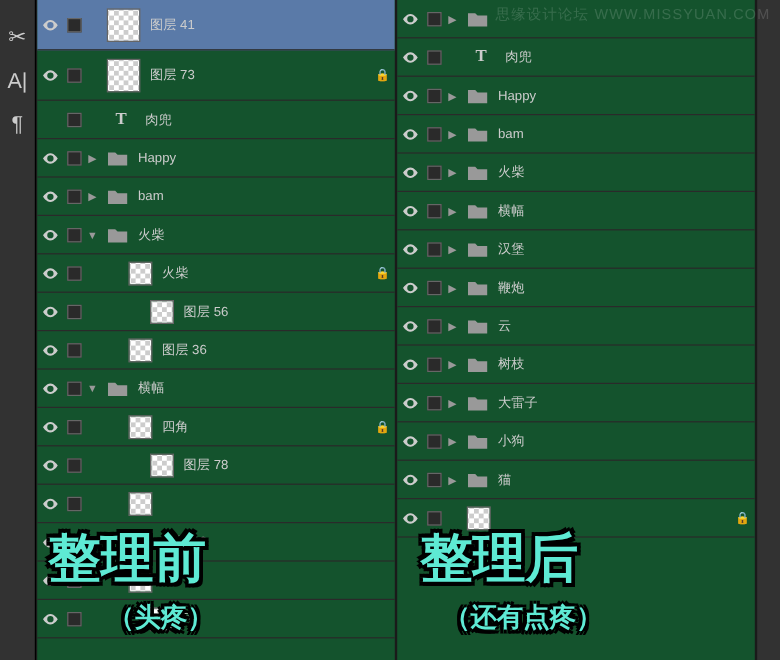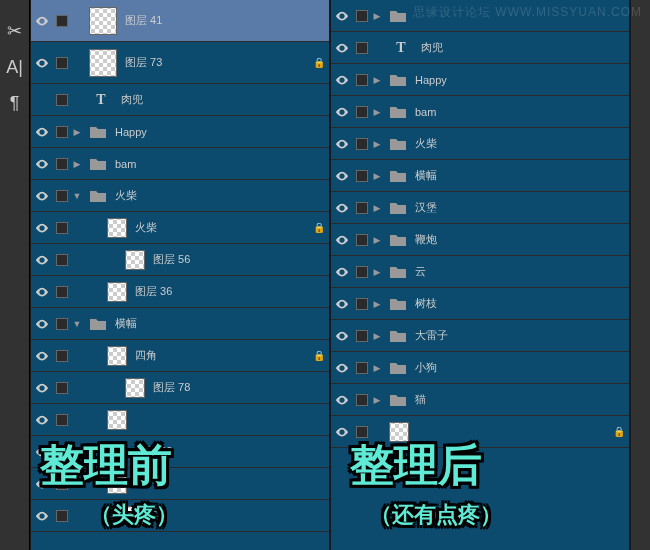--- a/index.html
+++ b/index.html
@@ -1,21 +1,21 @@
 <!DOCTYPE html>
 <html><head>
 <meta charset="utf-8">
 <style>
 * { margin: 0; padding: 0; box-sizing: border-box; }
 body { width: 650px; height: 550px; background: #1a1a1a; font-family: -apple-system, sans-serif; overflow: hidden; position: relative; }
 .container { display: flex; height: 100%; }
 .left-tools { width: 30px; background: #323232; border-right: 1px solid #000; padding-top: 20px; display: flex; flex-direction: column; align-items: center; gap: 15px; }
 .tool-icon { color: #ccc; font-size: 18px; cursor: pointer; }
 .panels { display: flex; flex: 1; }
-.panel { flex: 1; background: #0c4a6e; border-left: 1px solid #1a1a1a; border-right: 1px solid #1a1a1a; overflow: hidden; }
+.panel { flex: 1; background: #14532d; border-left: 1px solid #1a1a1a; border-right: 1px solid #1a1a1a; overflow: hidden; }
 .layer-list { width: 100%; }
 .layer-row { display: flex; align-items: center; height: 32px; border-bottom: 1px solid #2a2a2a; font-size: 11px; color: #ccc; }
 .layer-row.tall { height: 42px; }
 .layer-row.selected { background: #5a7aa8; }
 .vis-col { width: 22px; display: flex; justify-content: center; align-items: center; }
 .eye { width: 14px; height: 10px; position: relative; }
 .eye svg { fill: #ccc; }
 .lock-col { width: 18px; display: flex; justify-content: center; }
 .chk { width: 12px; height: 12px; border: 1px solid #666; background: #2a2a2a; }
 .expand { width: 12px; display: flex; justify-content: center; color: #999; font-size: 9px; }

